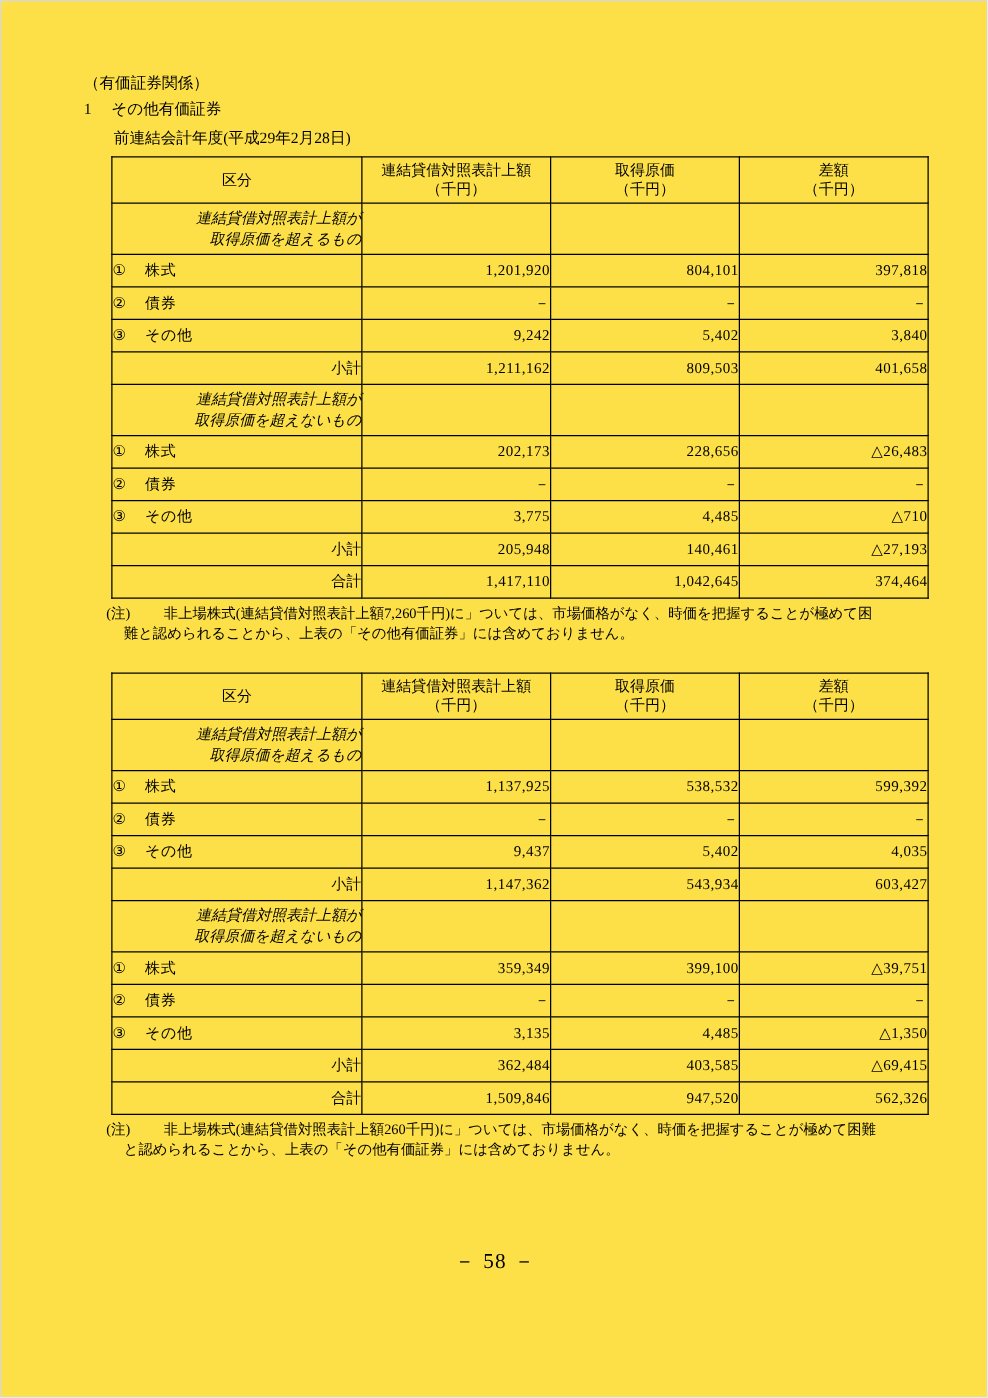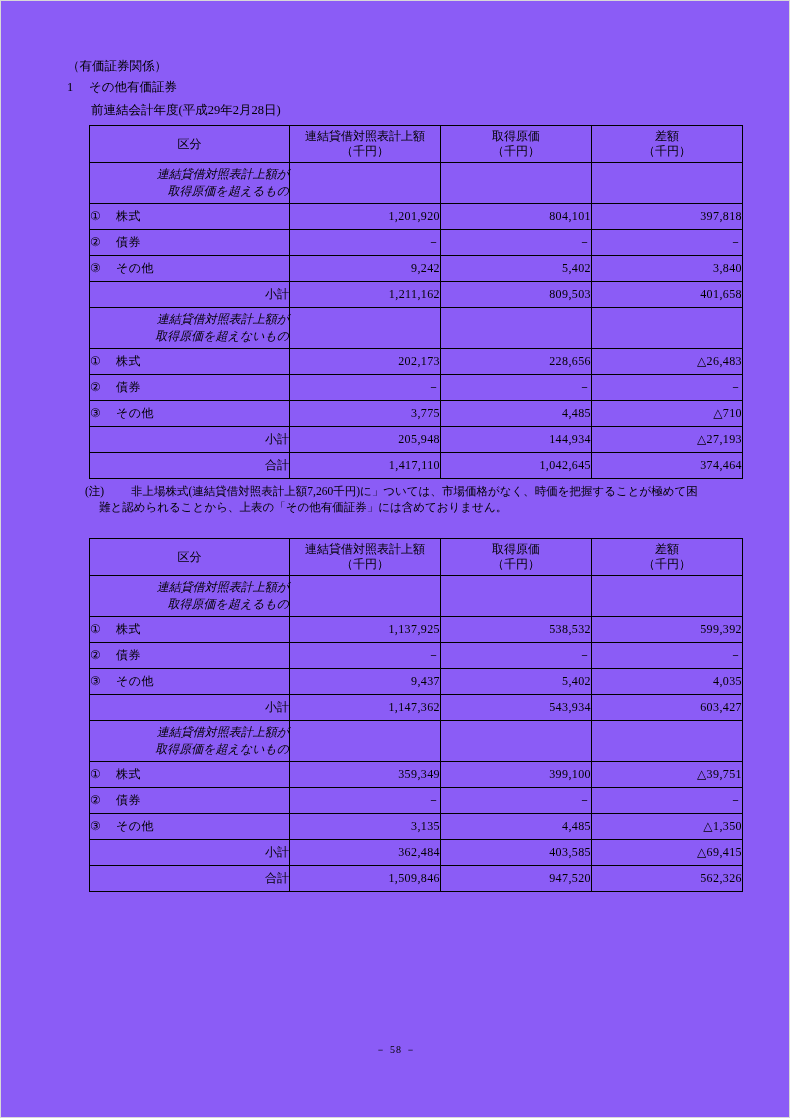--- a/index.html
+++ b/index.html
@@ -14,21 +14,21 @@
     font-family: "Liberation Serif", "DejaVu Serif", serif;
     color: #000000;
   }
   .page {
     position: absolute;
     left: 0; top: 0;
     width: 790px;
     height: 1118px;
     box-sizing: border-box;
     border: 1px solid #d8d8d8;
-    background: #8b5cf6;
+    background: #fde047;
   }
   .content {
     position: absolute;
     left: 66px;
     top: 56px;
     width: 660px;
   }
   .line {
     font-size: 12.5px;
     line-height: 19px;
@@ -117,24 +117,24 @@
   }
   .note-second {
     display: block;
     padding-left: 18px;
     margin-top: -1px;
   }
   .gap { height: 22px; }
   .footer {
     position: absolute;
     left: 0;
-    top: 1042px;
+    top: 996px;
     width: 790px;
     text-align: center;
-    font-size: 10px;
+    font-size: 17px;
     letter-spacing: 1px;
   }
   col.c1 { width: 200px; }
   col.c2 { width: 151px; }
   col.c3 { width: 151px; }
   col.c4 { width: 151px; }
 </style>
 </head>
 <body>
 
@@ -232,21 +232,21 @@
         </tr>
         <tr>
           <td class="row-label"><span class="cnum">③</span><span>その他</span></td>
           <td class="num-cell">3,775</td>
           <td class="num-cell">4,485</td>
           <td class="num-cell">△710</td>
         </tr>
         <tr>
           <td class="subtotal-label">小計</td>
           <td class="num-cell">205,948</td>
-          <td class="num-cell">144,934</td>
+          <td class="num-cell">140,461</td>
           <td class="num-cell">△27,193</td>
         </tr>
         <tr>
           <td class="total-label">合計</td>
           <td class="num-cell">1,417,110</td>
           <td class="num-cell">1,042,645</td>
           <td class="num-cell">374,464</td>
         </tr>
       </tbody>
     </table>
@@ -354,17 +354,21 @@
         </tr>
         <tr>
           <td class="total-label">合計</td>
           <td class="num-cell">1,509,846</td>
           <td class="num-cell">947,520</td>
           <td class="num-cell">562,326</td>
         </tr>
       </tbody>
     </table>
 
+    <div class="note">
+      <span class="note-head">(注)</span><span class="note-body">非上場株式(連結貸借対照表計上額260千円)に」ついては、市場価格がなく、時価を把握することが極めて困難</span>
+      <span class="note-second">と認められることから、上表の「その他有価証券」には含めておりません。</span>
+    </div>
 
   </div>
 
   <div class="footer">－ 58 －</div>
 </div>
 
 </body></html>

